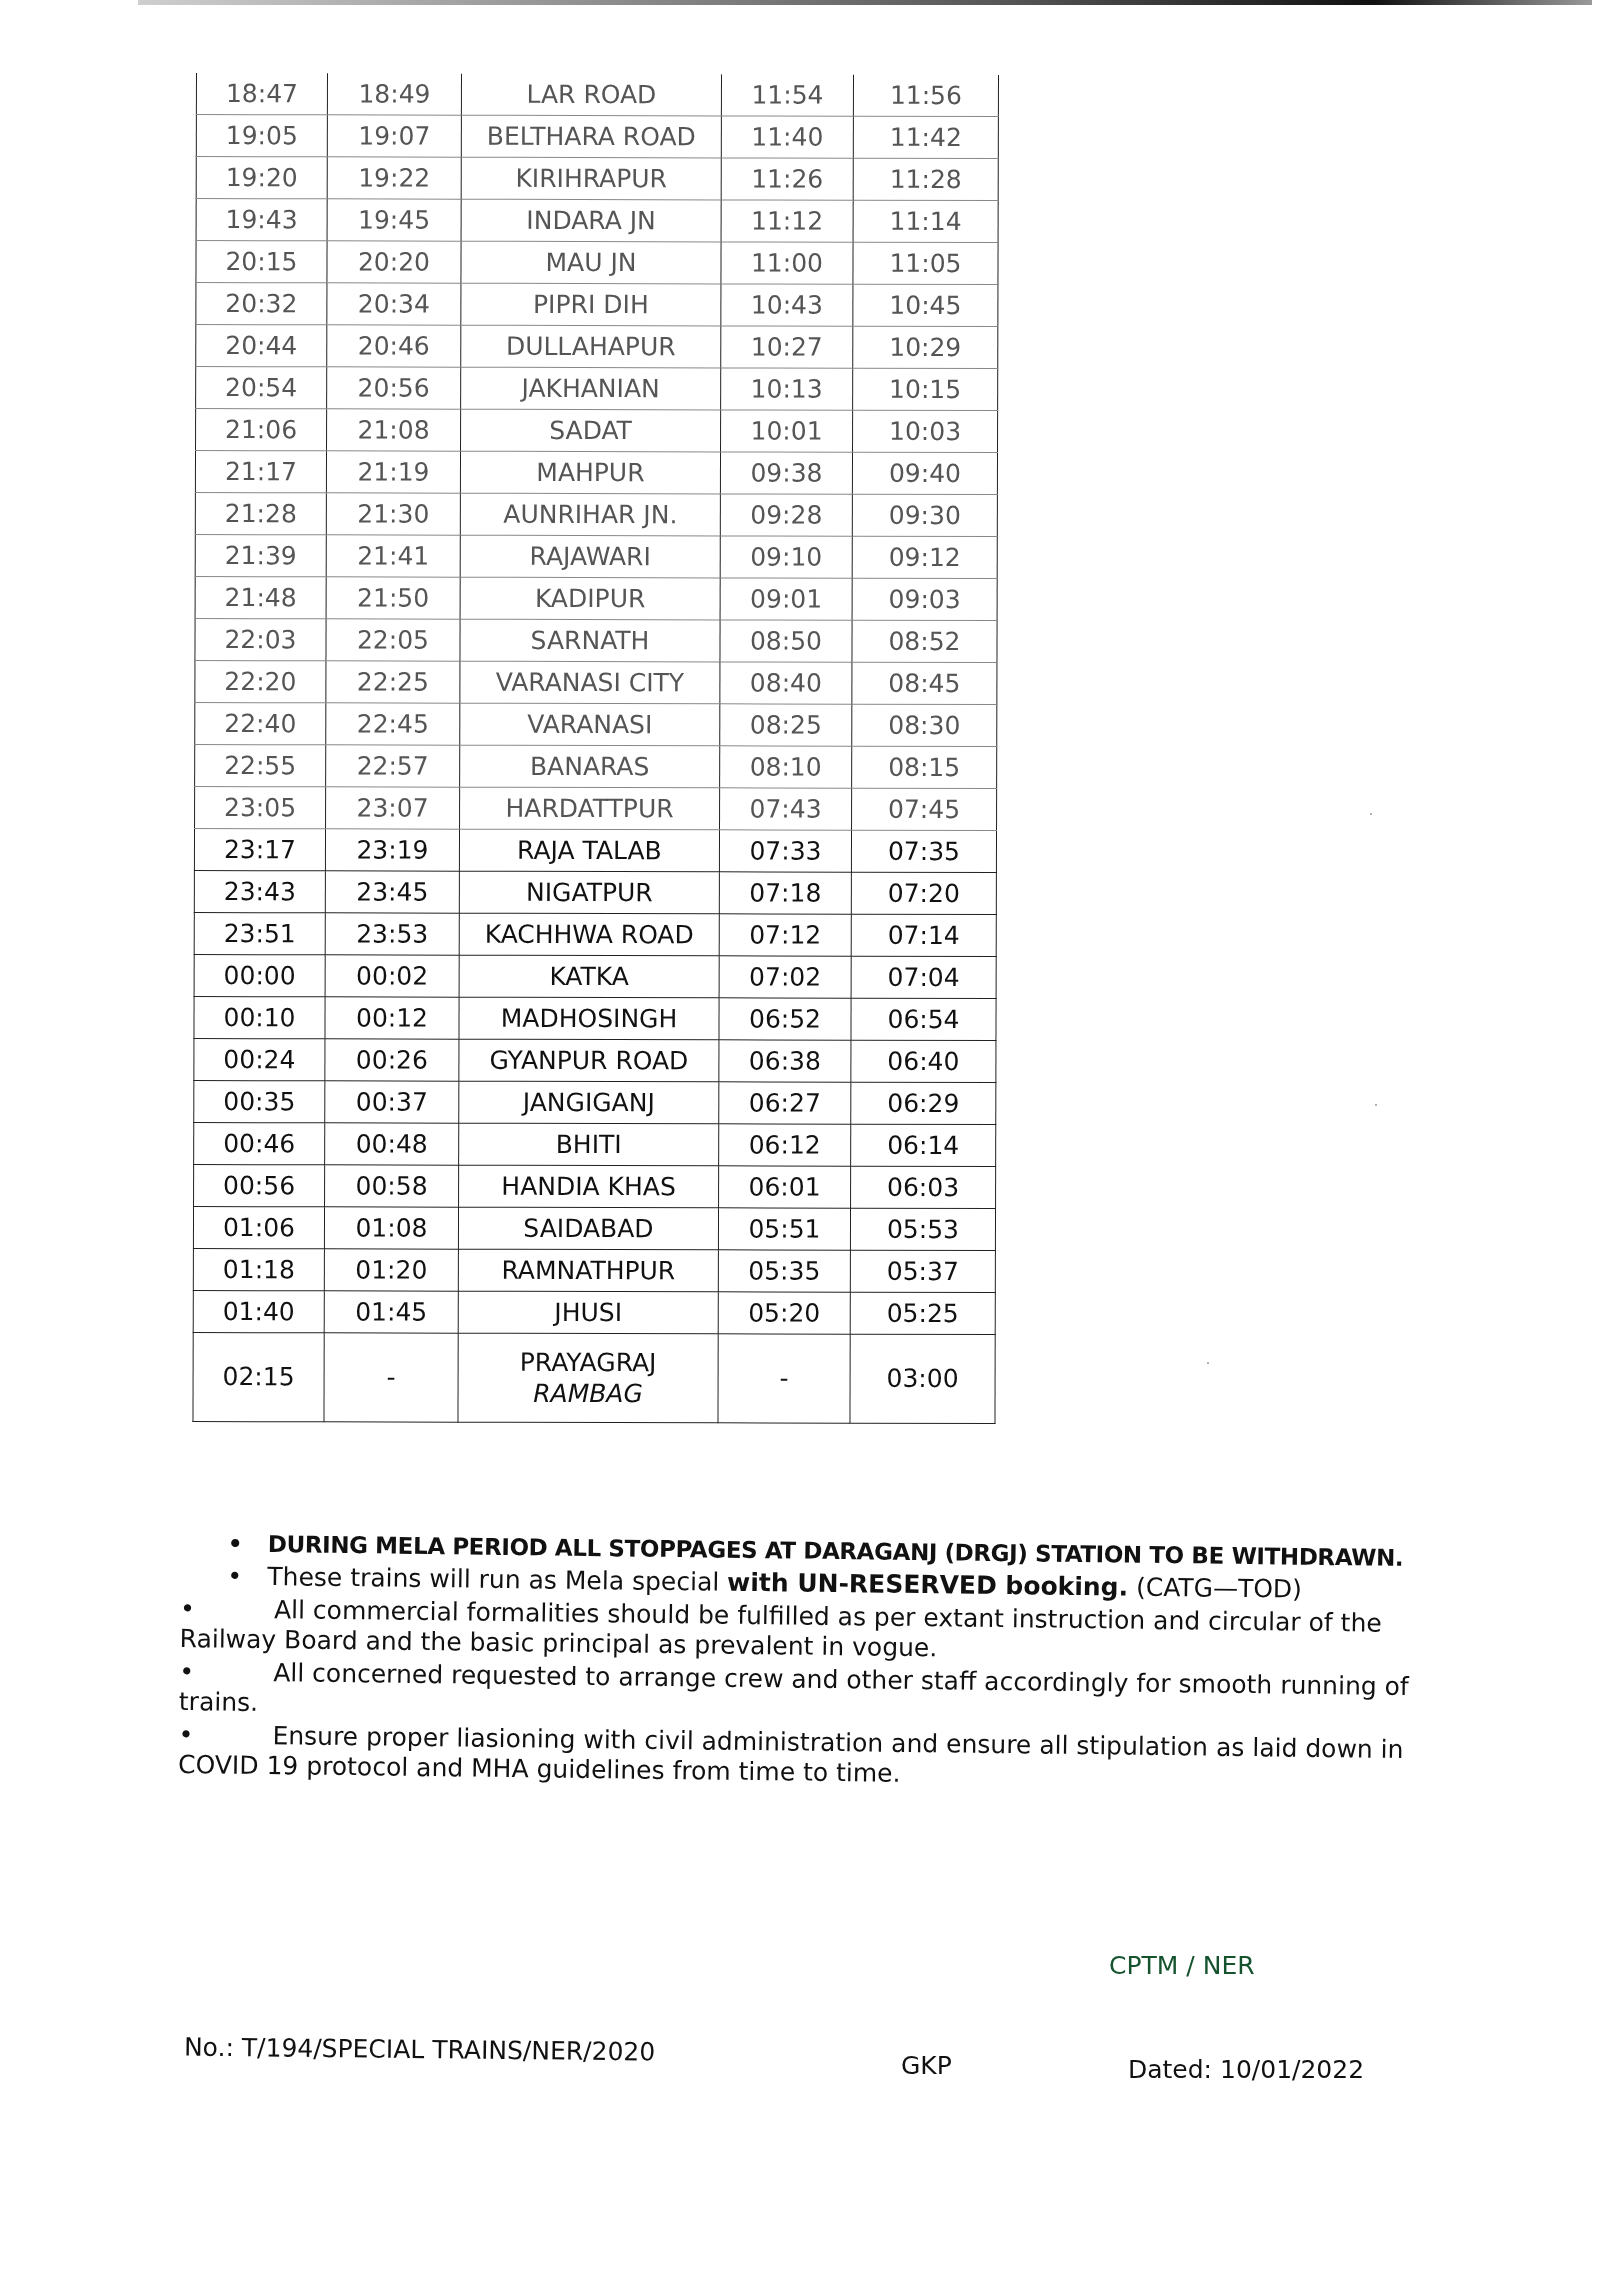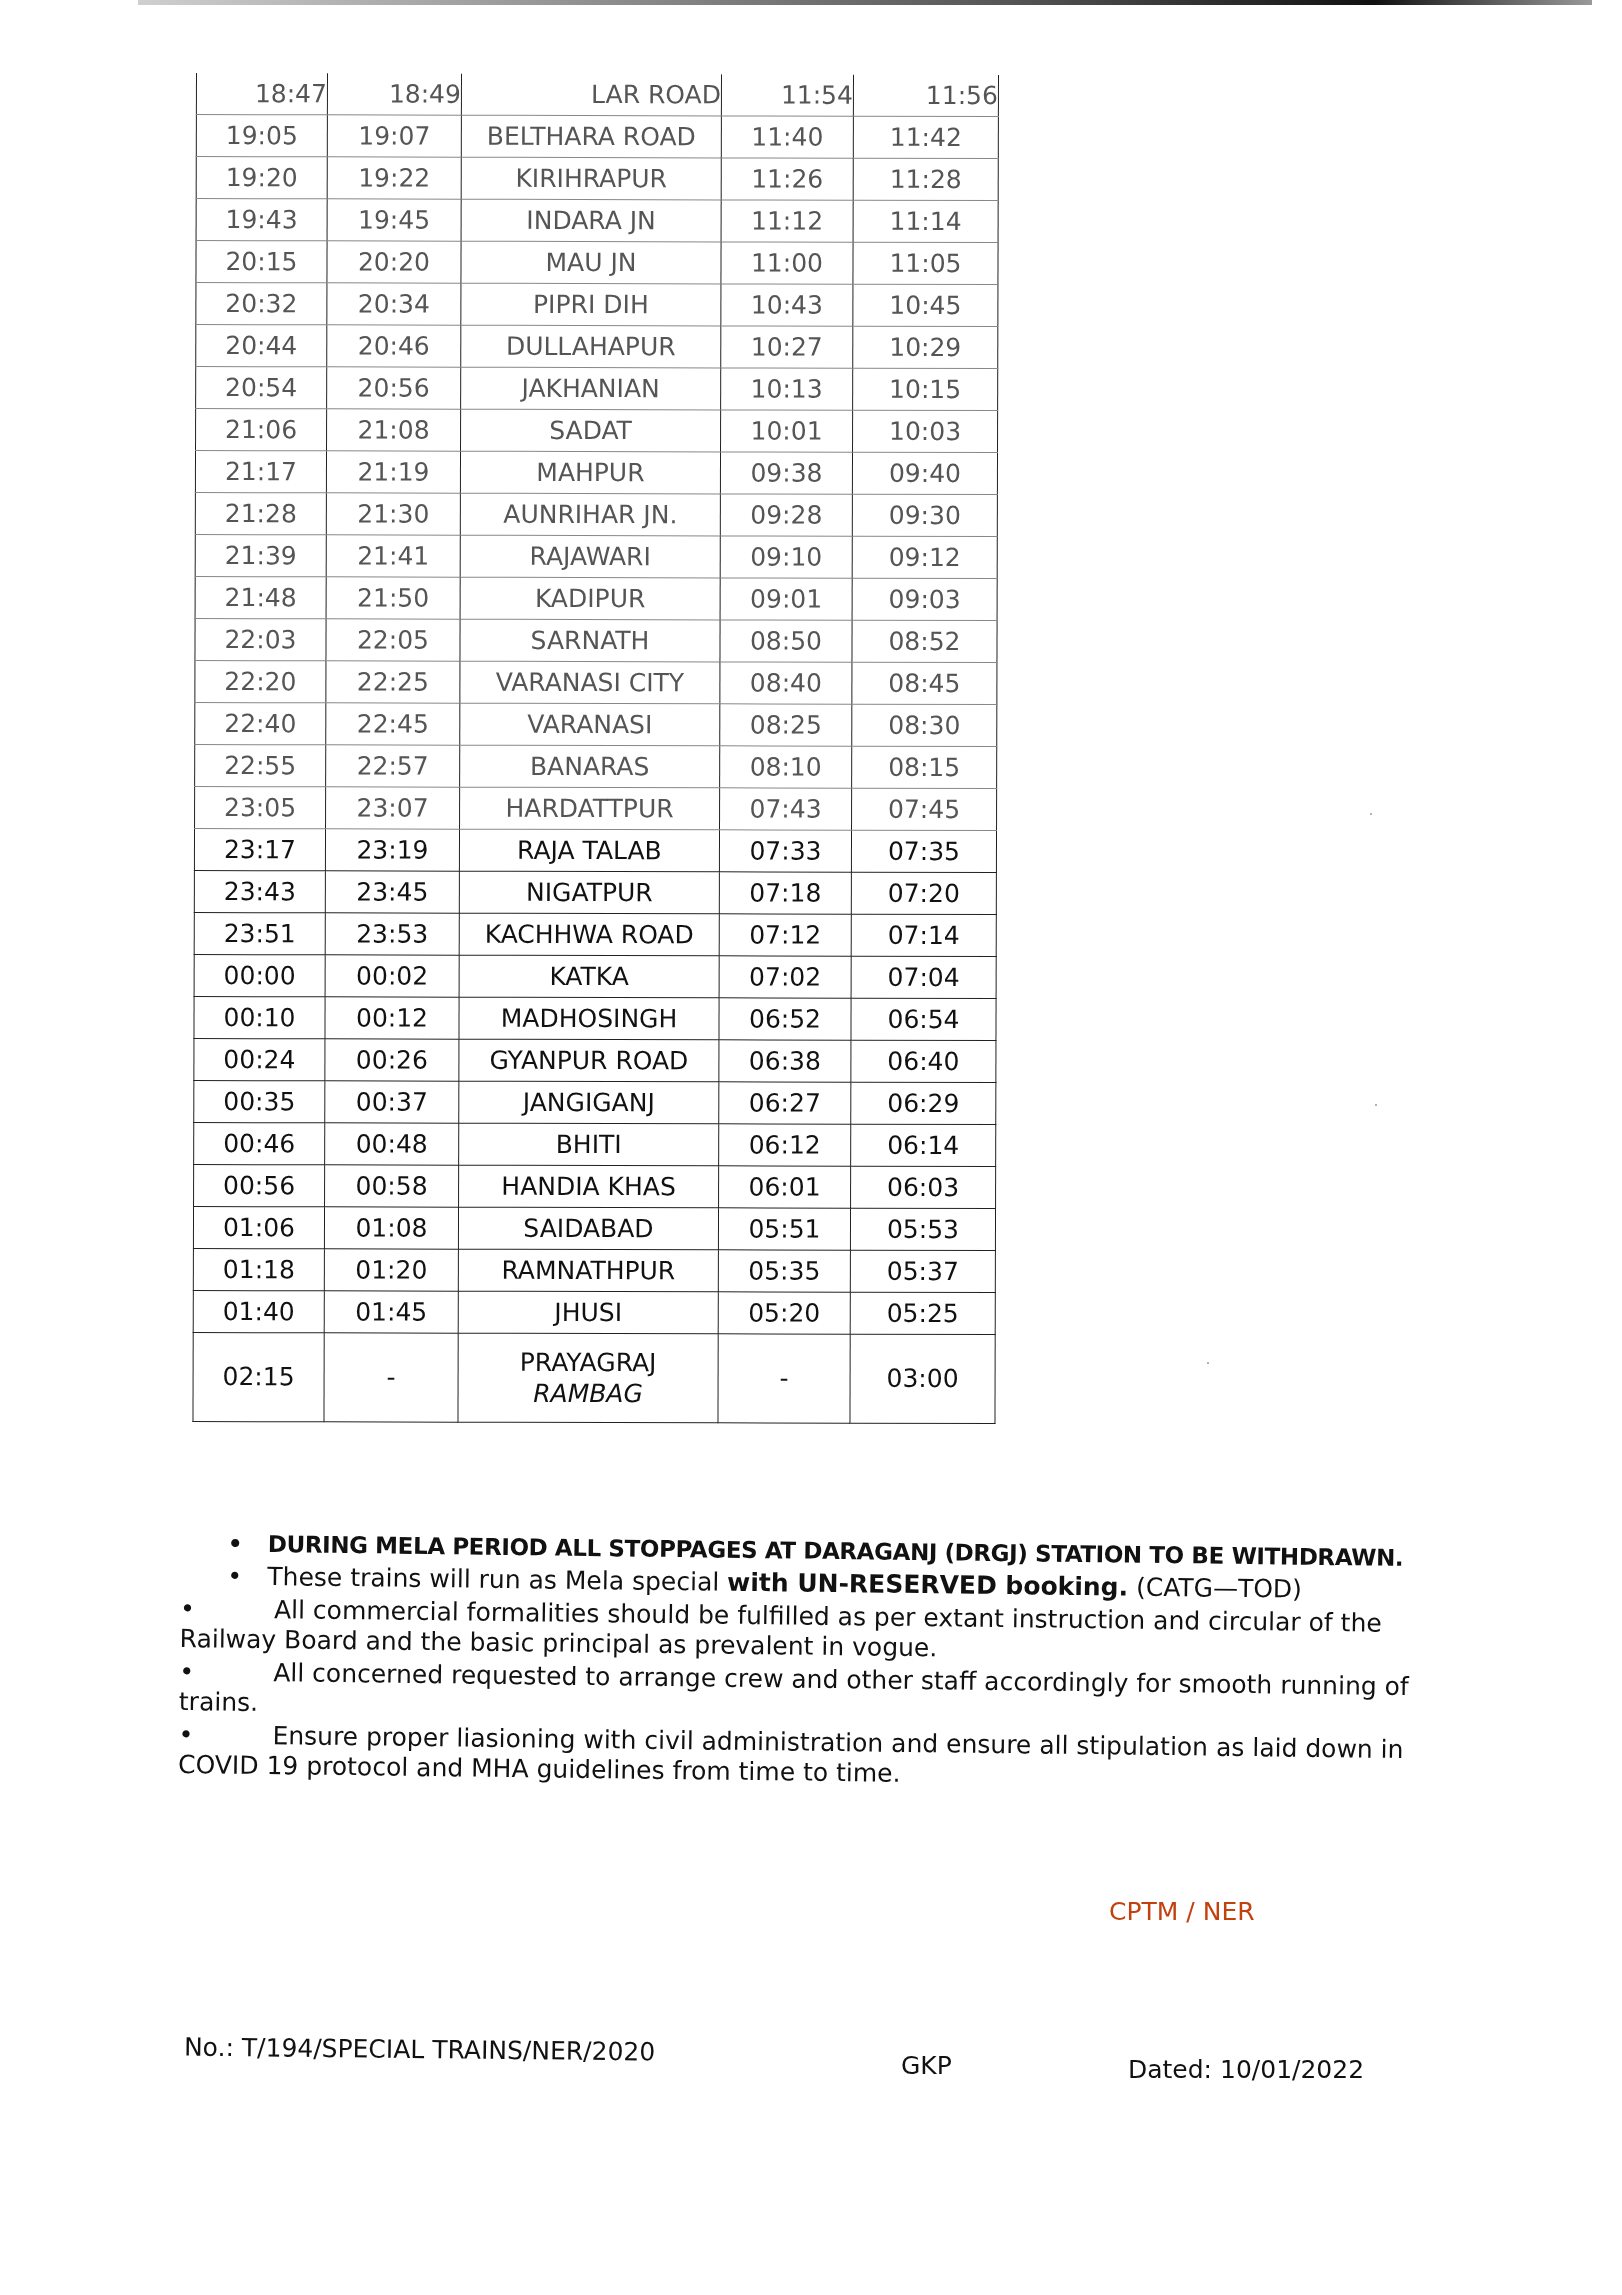--- a/index.html
+++ b/index.html
@@ -16,41 +16,41 @@
   .timetable {
     position: absolute; left: 196px; top: 73px;
     border-collapse: collapse; table-layout: fixed;
     font-family: "DejaVu Sans", sans-serif; font-size: 25px;
     transform: rotate(0.15deg); transform-origin: top left;
   }
   .timetable td {
     border: 1.5px solid #222; text-align: center; vertical-align: middle;
     height: 41px; padding: 0; line-height: 1.1; color: #333;
   }
-  .timetable tr:first-child td { border-top: none; text-align: right; }
+  .timetable tr:first-child td { border-top: none; }
   .timetable tr.light td { color: #555; border-bottom-color: #888; }
   .timetable tr.dark td { color: #111; font-weight: 500; }
   .timetable tr.last td { height: 88px; }
   .col-a { width: 131px; } .col-b { width: 134px; } .col-c { width: 260px; }
   .col-d { width: 132px; } .col-e { width: 145px; }
   .notes {
     position: absolute; left: 181px; top: 1530px; width: 1270px;
     font-family: "DejaVu Sans", sans-serif; font-size: 25px; color: #111;
     line-height: 1.2; transform: rotate(0.7deg); transform-origin: top left;
   }
   .note { position: relative; margin: 0; }
   .note .bullet { display: inline-block; width: 17px; }
   .note.indented { padding-left: 47px; }
   .note.indented .bullet { margin-right: 23px; }
   .note.hanging .bullet { margin-right: 77px; }
   .note.bold { font-weight: bold; font-size: 23px; letter-spacing: -0.4px; }
   .note + .note { margin-top: 3.1px; }
   .sig {
-    position: absolute; left: 1109px; top: 1897px;
-    font-family: "DejaVu Sans", sans-serif; font-size: 25px; color: #c2410c;
+    position: absolute; left: 1109px; top: 1951px;
+    font-family: "DejaVu Sans", sans-serif; font-size: 25px; color: #14532d;
   }
   .footer { position: absolute; font-family: "DejaVu Sans", sans-serif; font-size: 25px; color: #111; }
   .ref { left: 184px; top: 2035px; transform: rotate(0.6deg); }
   .place { left: 901px; top: 2051px; text-align: right; }
   .dated { left: 1128px; top: 2055px; }
   .dot { position: absolute; width: 2.3px; height: 2.3px; background: #999; border-radius: 50%; }
 </style>
 </head>
 <body>
 

